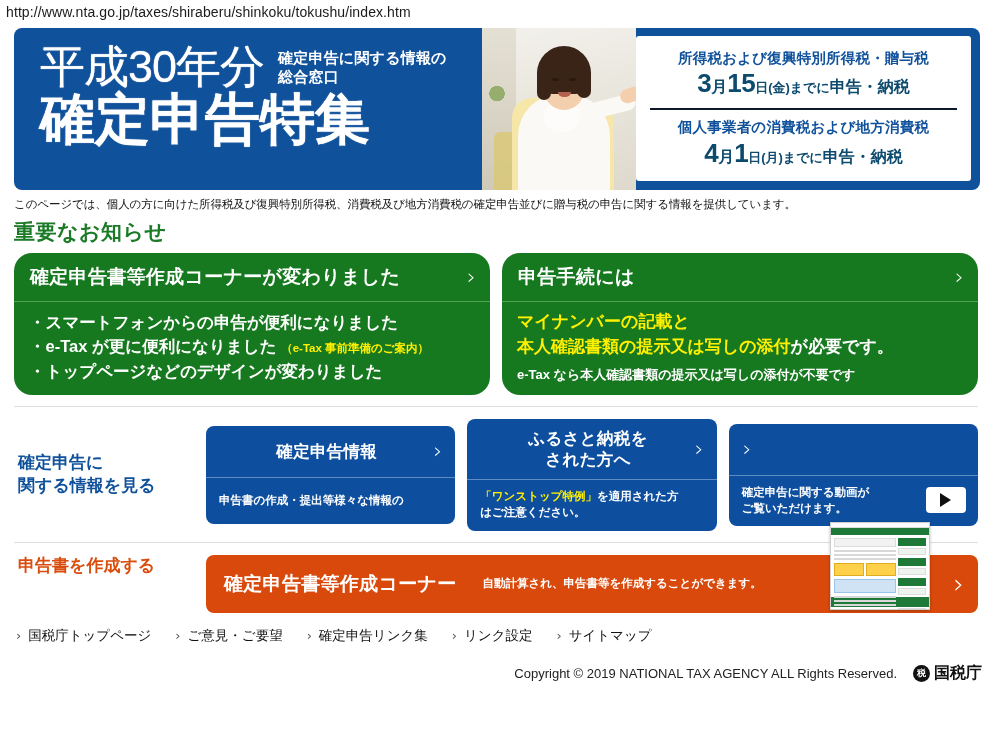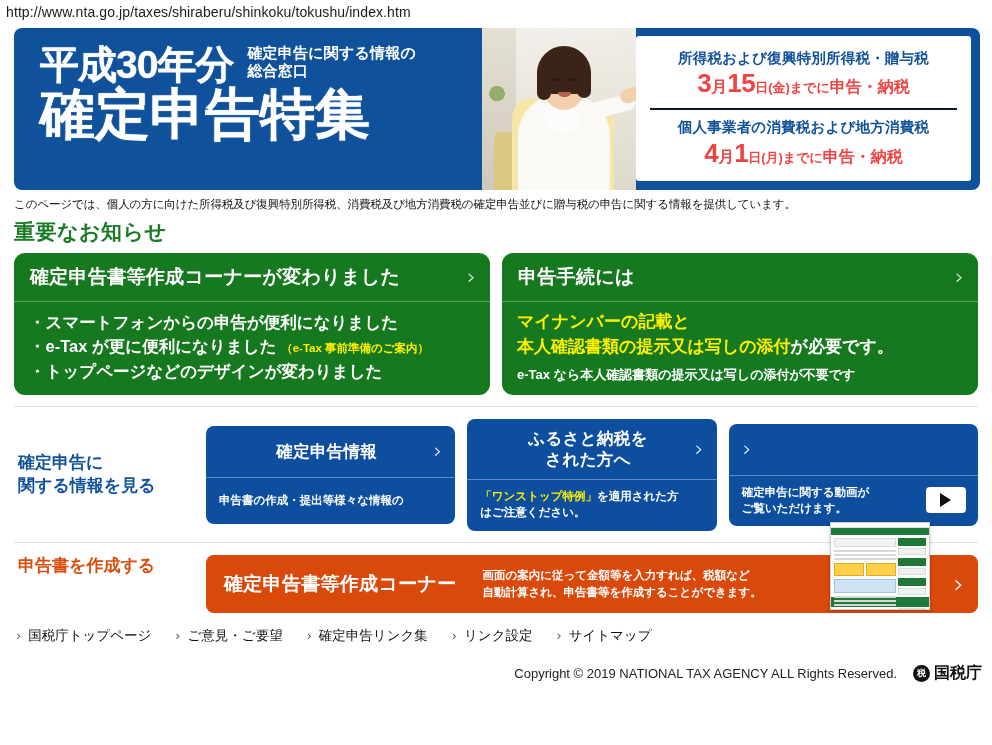--- a/index.html
+++ b/index.html
@@ -32,22 +32,22 @@
   }
   .hero-left {
     width: 468px;
     position: relative;
     flex: 0 0 468px;
     padding: 16px 0 0 26px;
   }
   .hero-row1 { display: flex; align-items: flex-end; gap: 14px; }
   .hero-year {
     color: #ffffff;
-    font-size: 39px;
-    font-weight: bold;
+    font-size: 45px;
+    font-weight: normal;
     line-height: 1;
     letter-spacing: -1px;
     text-shadow: 0 0 1px #fff;
   }
   .hero-sub {
     color: #ffffff;
     font-size: 15px;
     font-weight: bold;
     line-height: 1.22;
     padding-bottom: 3px;
@@ -137,21 +137,21 @@
     flex-direction: column;
     padding: 4px 14px;
   }
   .hero-note { flex:1; display:flex; flex-direction:column; justify-content:center; }
   .hero-note + .hero-note { border-top: 2px solid #0f172a; }
   .hn-head {
     color:#10519b; font-size:14.5px; font-weight:bold; letter-spacing:.2px;
     text-align:center; line-height:1.2;
   }
   .hn-body {
-    color:#ef4444; font-weight:bold; text-align:center; line-height:1.1;
+    color:#0c4a6e; font-weight:bold; text-align:center; line-height:1.1;
     margin-top: 2px; white-space: nowrap;
   }
   .hn-big { font-size: 26px; letter-spacing:-.5px; }
   .hn-mid { font-size: 16px; }
   .hn-small { font-size: 13px; }
 
   
   .lead {
     margin: 7px 14px 0 14px;
     font-size: 11.5px;
@@ -169,21 +169,21 @@
 
   
   .notices {
     display: flex;
     gap: 12px;
     margin: 7px 14px 0 14px;
   }
   .notice {
     flex: 1;
     background: #17791f;
-    border-radius: 11px;
+    border-radius: 18px;
     overflow: hidden;
     color: #fff;
   }
   .notice-head {
     display:flex; align-items:center; justify-content:space-between;
     padding: 11px 14px 11px 16px;
     font-size: 19px;
     font-weight: bold;
     letter-spacing:.3px;
     border-bottom: 1px solid #4fa455;
@@ -476,21 +476,20 @@
 </div>
 
 <hr class="div">
 
 <div class="row row-orange">
   <div class="row-label row-label-o">申告書を作成する</div>
 
   <div class="obar">
     <div class="obar-title">確定申告書等作成コーナー</div>
     <div class="obar-desc">
-      <div>画面の案内に従って金額等を入力すれば、税額など</div>
       <div>自動計算され、申告書等を作成することができます。</div>
     </div>
 
     <div class="thumb">
       <div class="th-topbar"></div>
       <div class="th-green"></div>
       <div class="th-main">
         <div class="th-col-l">
           <div class="th-box"></div>
           <div class="th-line"></div>

